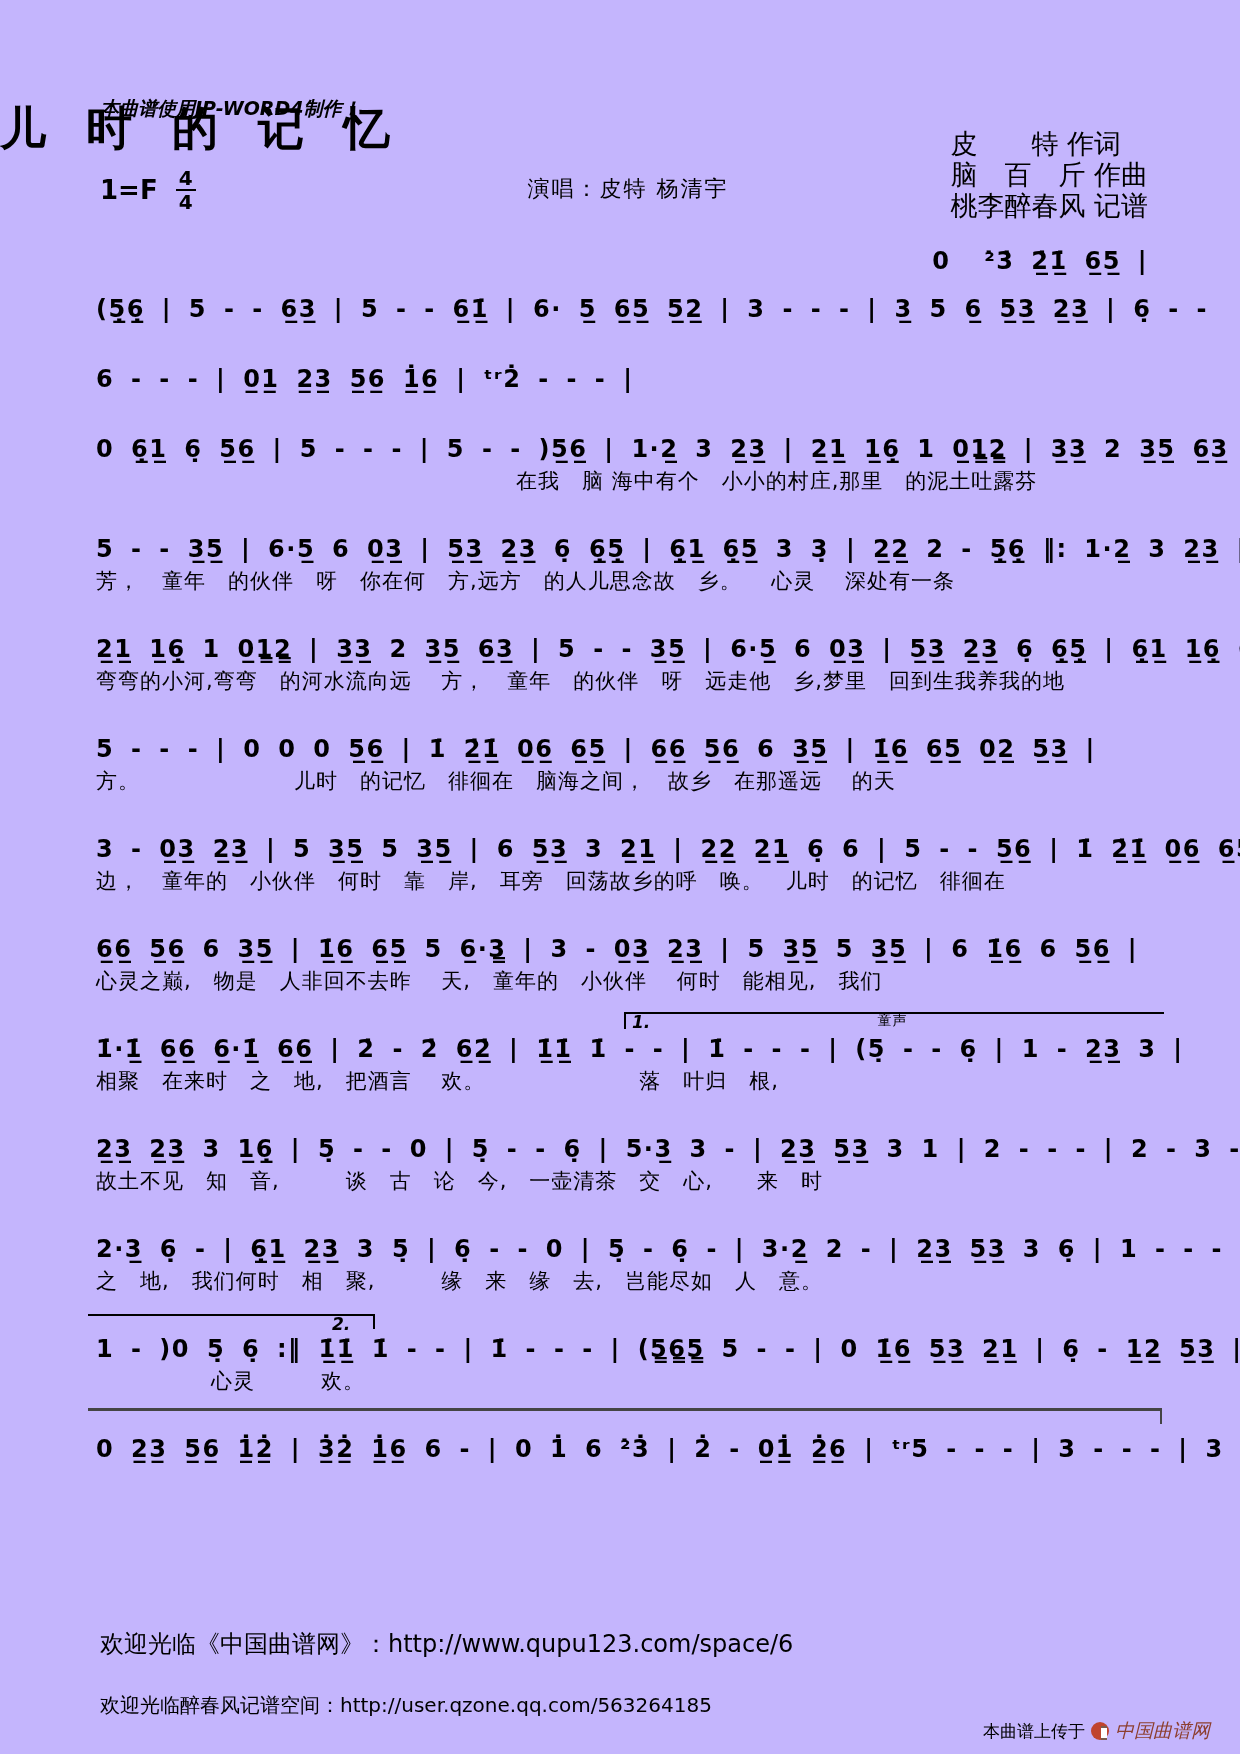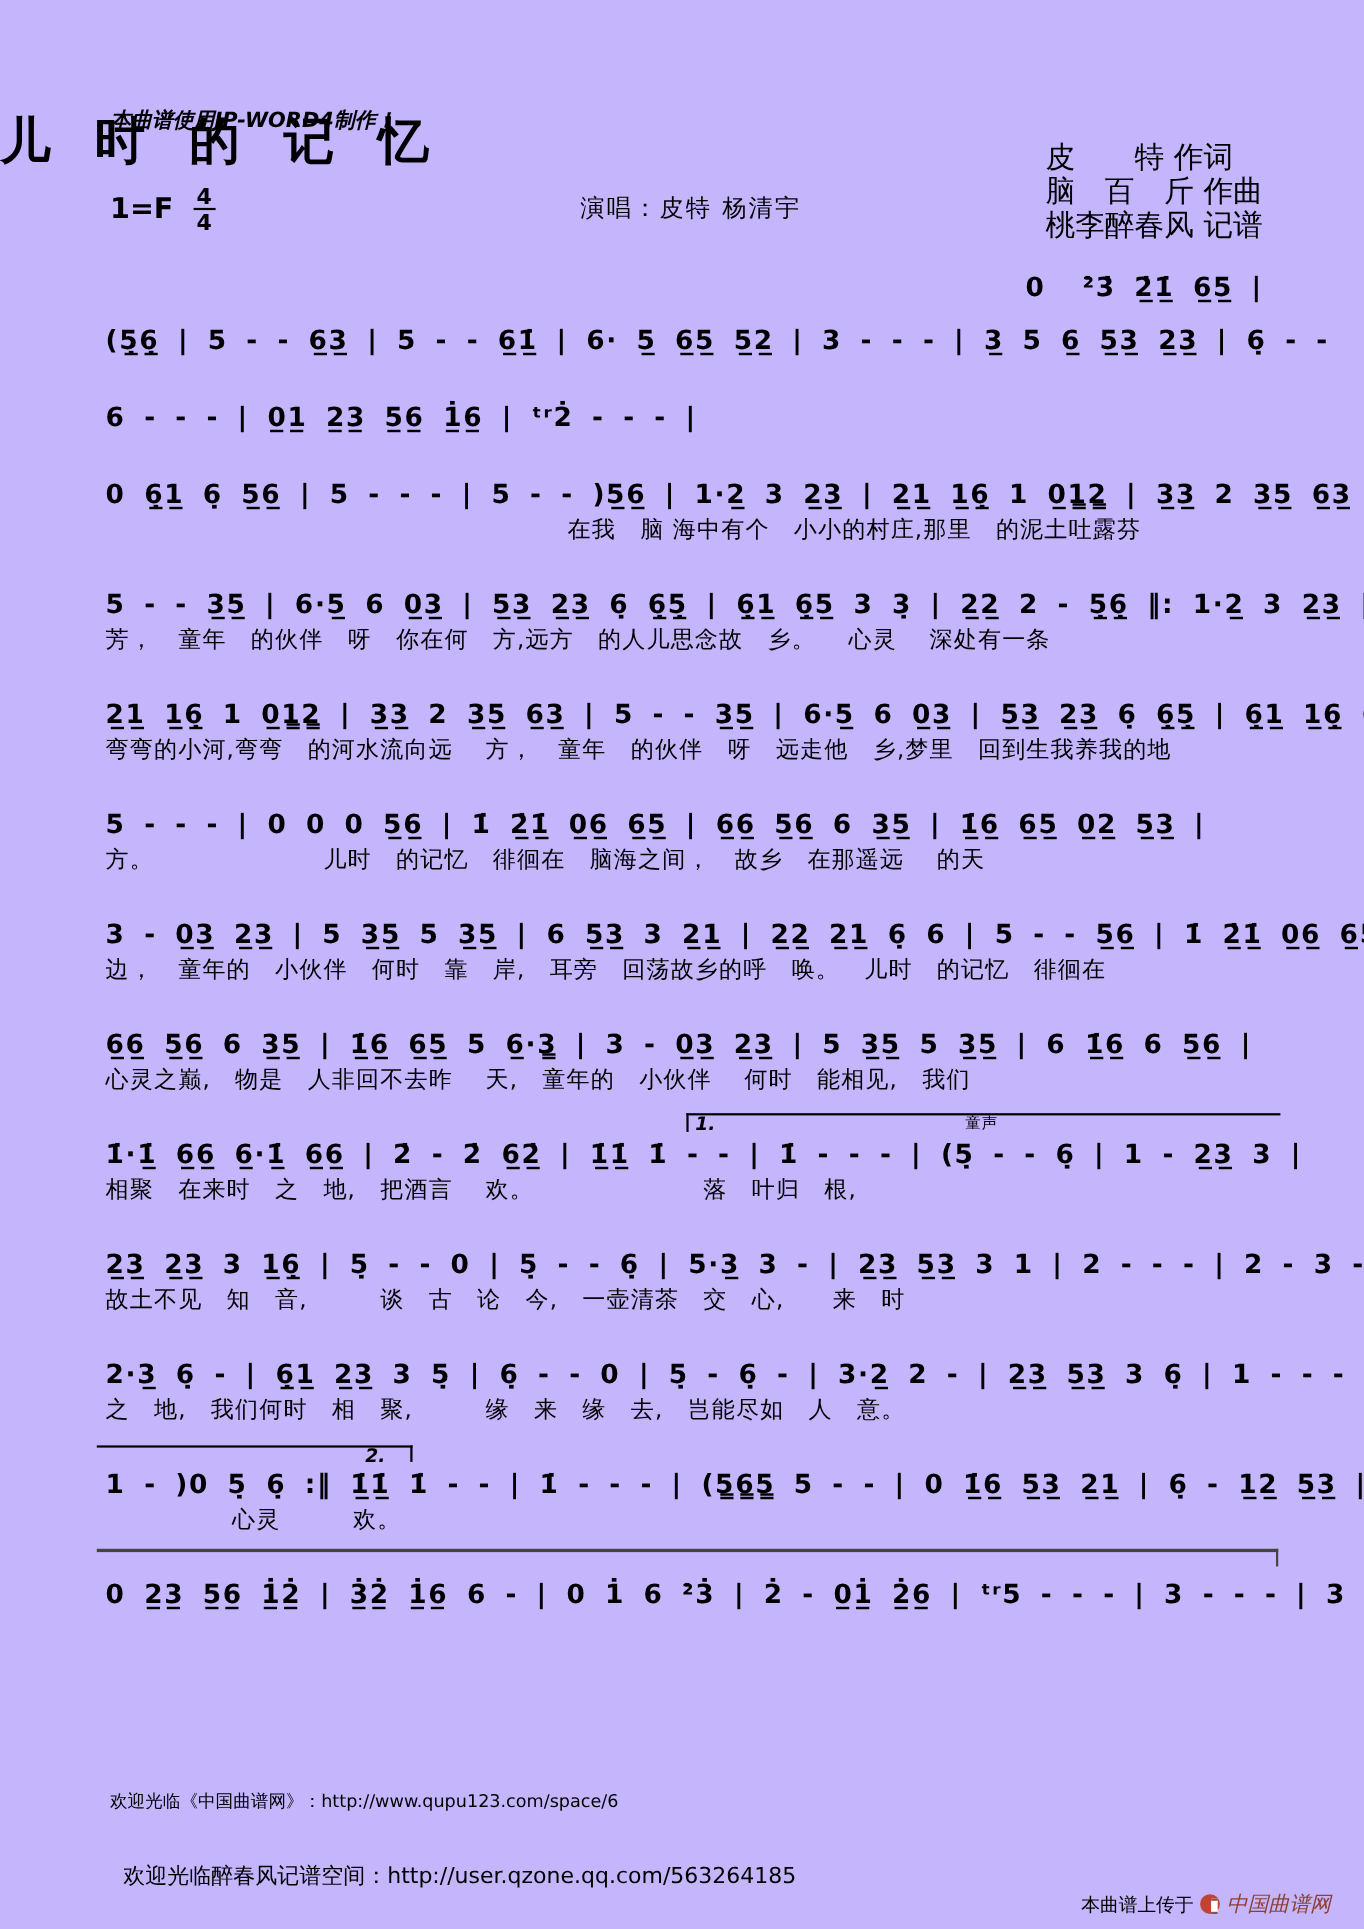--- a/index.html
+++ b/index.html
@@ -33,22 +33,22 @@
   .volta1{position:absolute;left:50%;right:-12px;top:-20px;height:15px;
           border-top:2px solid #000;border-left:2px solid #000;}
   .volta1 .vlabel{position:absolute;left:6px;top:-2px;font-style:italic;font-weight:bold;font-size:17px;}
   .tongsheng{position:absolute;left:74%;top:-20px;font-size:14px;letter-spacing:1px;}
   .volta2{position:absolute;left:-8px;top:-18px;width:27%;height:13px;
           border-top:2px solid #000;border-right:2px solid #000;}
   .volta2 .vlabel{position:absolute;right:8%;top:-2px;font-style:italic;font-weight:bold;font-size:17px;}
   .ending-line{position:absolute;left:-8px;right:-10px;top:-24px;height:13px;
           border-top:3px solid #444;border-right:2px solid #444;}
   
-  .footer-link1{position:absolute;left:100px;top:1628px;font-size:16px;}
-  .footer-link2{position:absolute;left:100px;top:1692px;font-size:20px;margin-left:12px;}
+  .footer-link1{position:absolute;left:100px;top:1628px;font-size:24px;}
+  .footer-link2{position:absolute;left:100px;top:1692px;font-size:20px;}
   .watermark{position:absolute;right:30px;top:1718px;font-size:17px;display:flex;align-items:center;gap:6px;margin-left:16px;}
   .qupu-logo{display:inline-block;width:18px;height:18px;border-radius:50%;
              background:#c0442e;position:relative;}
   .qupu-logo::after{content:"";position:absolute;right:2px;top:4px;width:6px;height:10px;background:#fff;
              border-top:2px solid #7a5c4e;border-bottom:2px solid #7a5c4e;}
   .site-name{font-weight:normal;font-style:italic;font-size:19px;}
 </style>
 </head>
 <body>
 

